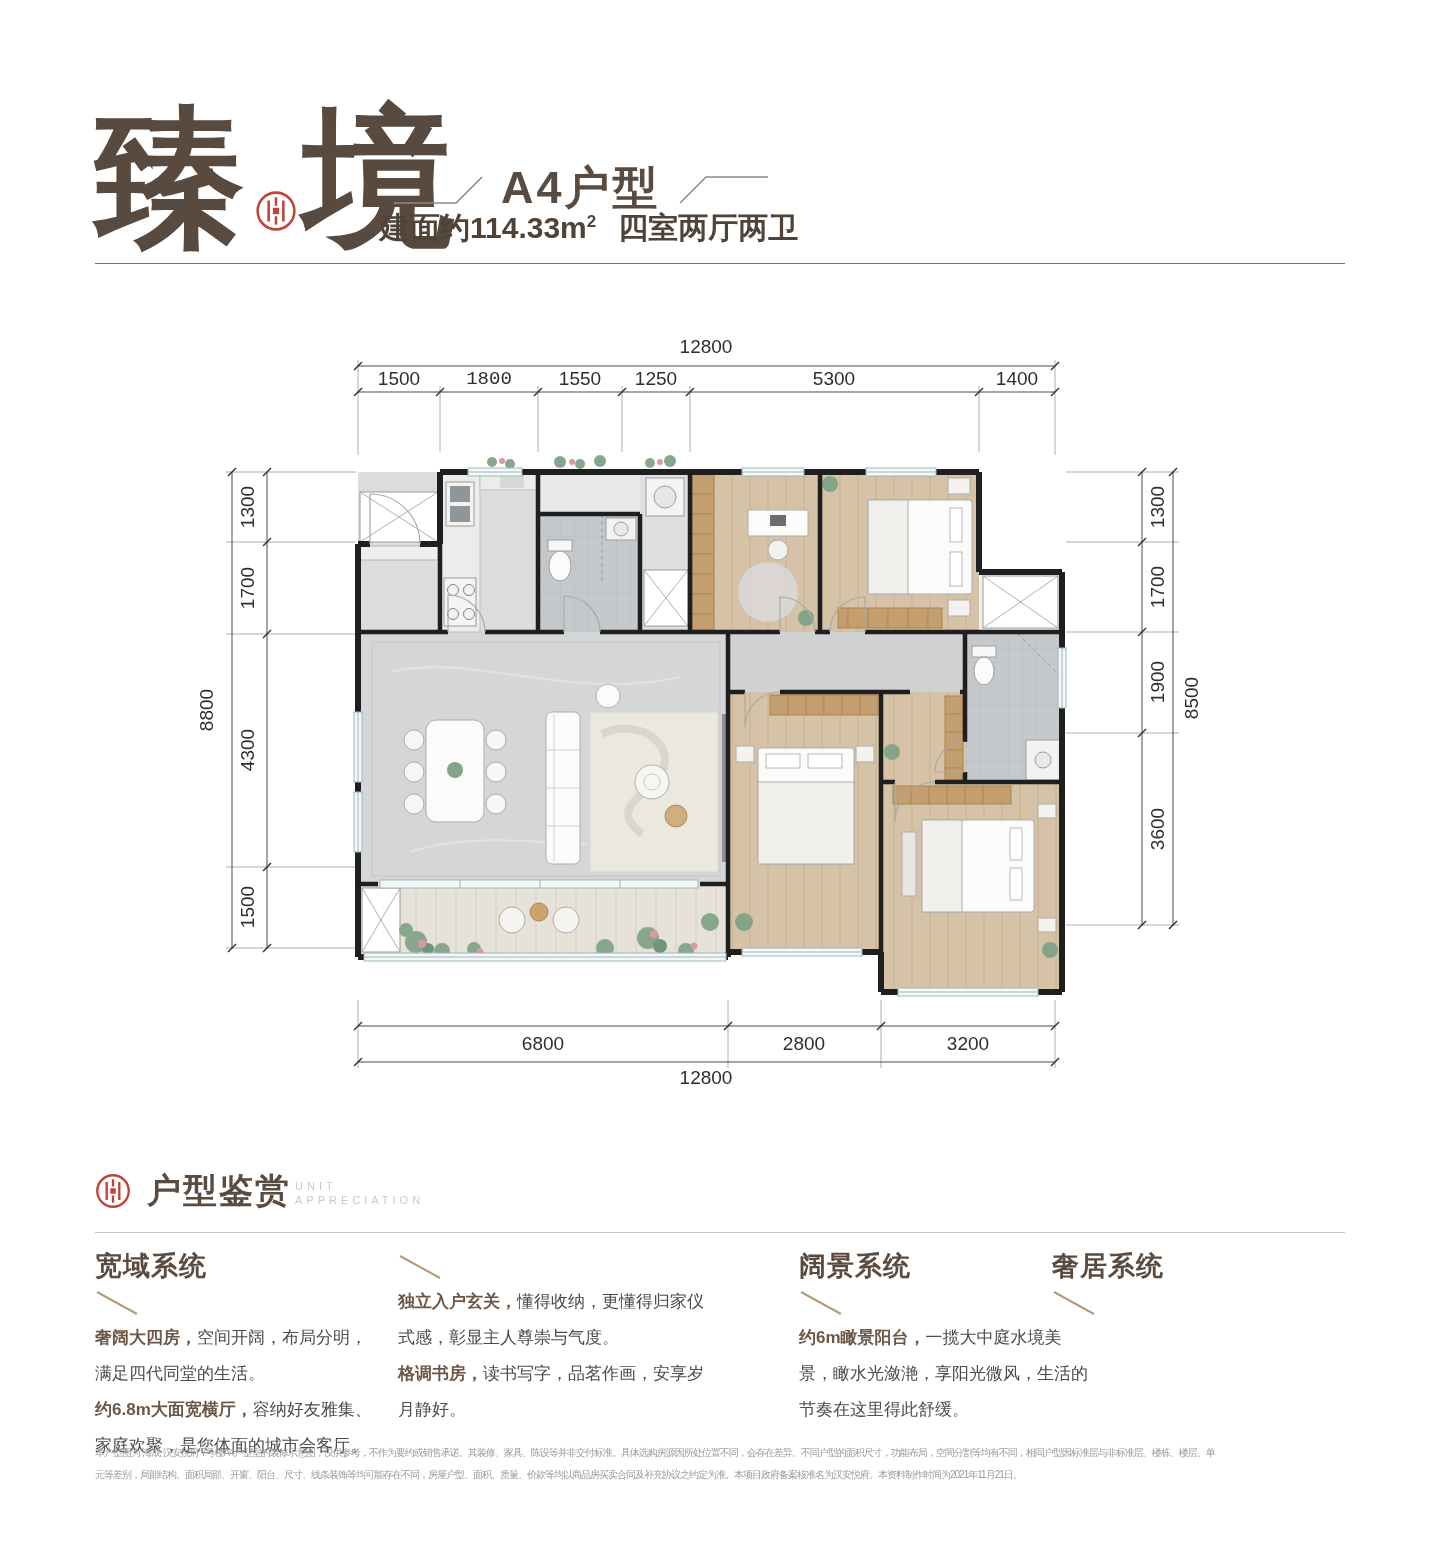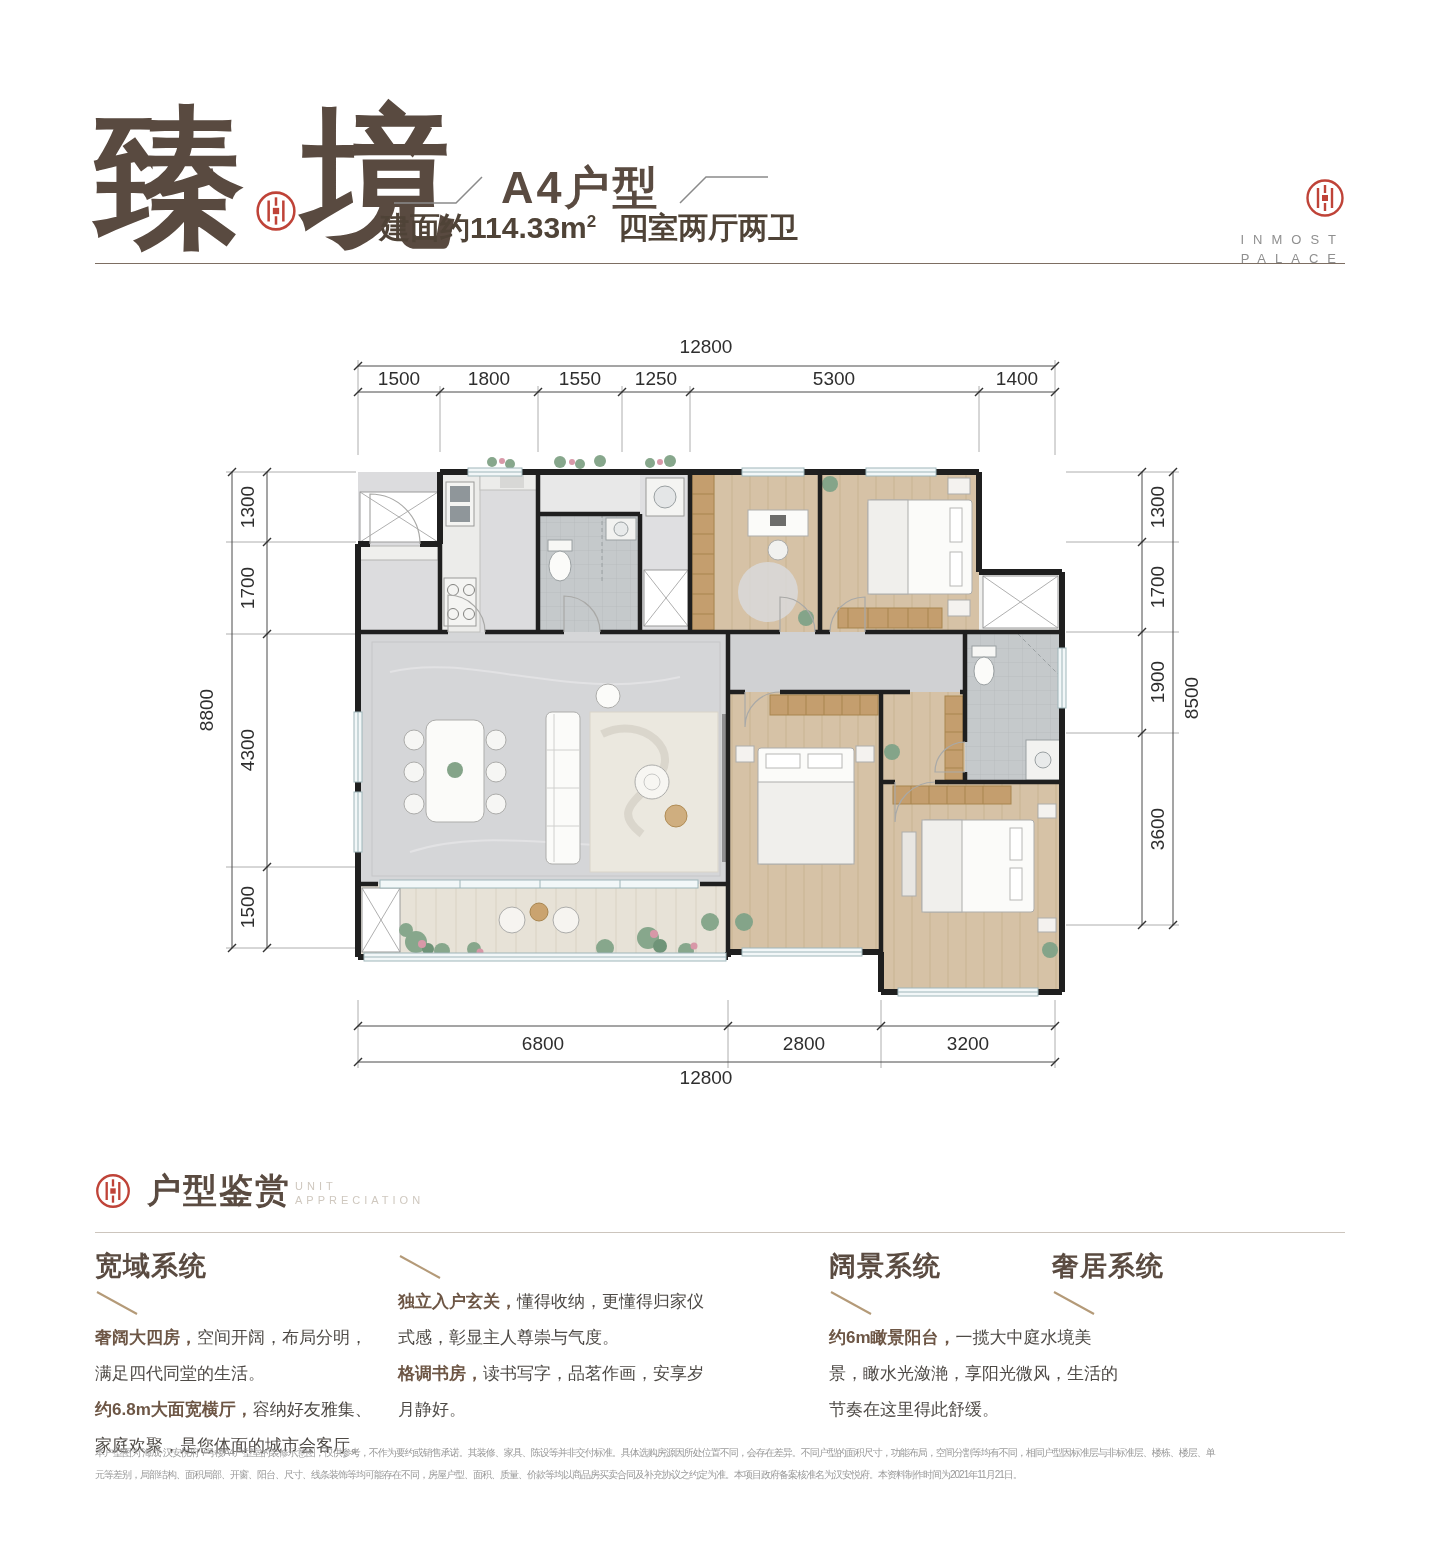--- a/index.html
+++ b/index.html
@@ -67,34 +67,20 @@
     <span class="unit-type">A4户型</span>
     <svg width="95" height="55" viewBox="0 0 95 55">
       <path d="M5,42 L31,16 H93" stroke="#8a8a8a" stroke-width="1.5" fill="none"></path>
     </svg>
   </div>
 
   <div class="area-row">
     <span>建面约114.33m</span><sup>2</sup><span class="area-gap"></span><span>四室两厅两卫</span>
   </div>
 
-  <div class="brand">
-    <svg width="40" height="40" viewBox="0 0 40 40" fill="none">
-      <circle cx="20" cy="20" r="17.5" stroke="#bf4338" stroke-width="2.4"></circle>
-      <line x1="13" y1="10" x2="13" y2="30" stroke="#bf4338" stroke-width="2.4"></line>
-      <line x1="27" y1="10" x2="27" y2="30" stroke="#bf4338" stroke-width="2.4"></line>
-      <line x1="20" y1="7" x2="20" y2="15" stroke="#bf4338" stroke-width="2.4"></line>
-      <line x1="20" y1="25" x2="20" y2="33" stroke="#bf4338" stroke-width="2.4"></line>
-      <rect x="17" y="17" width="6" height="6" fill="#bf4338"></rect>
-    </svg>
-    <div class="brand-lines">
-      <div>INMOST</div>
-      <div>PALACE</div>
-    </div>
-  </div>
 
   <div class="header-rule"></div>
 
   <svg class="abs" style="left:0;top:0;" width="1440" height="1555">
     <g stroke="#9a9a9a" stroke-width="0.8">
       <line x1="358" y1="360" x2="358" y2="455"></line>
         <line x1="1055" y1="360" x2="1055" y2="455"></line>
       <line x1="440" y1="386" x2="440" y2="452"></line>
         <line x1="538" y1="386" x2="538" y2="452"></line>
       <line x1="622" y1="386" x2="622" y2="452"></line>
@@ -153,21 +139,21 @@
       <line x1="1138" y1="636" x2="1146" y2="628"></line>
         <line x1="1138" y1="737" x2="1146" y2="729"></line>
       <line x1="1138" y1="929" x2="1146" y2="921"></line>
       <line x1="1169" y1="476" x2="1177" y2="468"></line>
         <line x1="1169" y1="929" x2="1177" y2="921"></line>
     </g>
   </svg>
 
   <span class="dim" style="left:706px;top:347px;">12800</span>
   <span class="dim" style="left:399px;top:379px;">1500</span>
-  <span class="dim" style="left:489px;top:379px;">1800</span>
+  <span class="dim" style="left:489px;top:379px;font-family:Liberation Mono, monospace;">1800</span>
   <span class="dim" style="left:580px;top:379px;">1550</span>
   <span class="dim" style="left:656px;top:379px;">1250</span>
   <span class="dim" style="left:834px;top:379px;">5300</span>
   <span class="dim" style="left:1017px;top:379px;">1400</span>
   <span class="dim" style="left:543px;top:1044px;">6800</span>
   <span class="dim" style="left:804px;top:1044px;">2800</span>
   <span class="dim" style="left:968px;top:1044px;">3200</span>
   <span class="dim" style="left:706px;top:1078px;">12800</span>
   <span class="dimv" style="left:207px;top:710px;">8800</span>
   <span class="dimv" style="left:248px;top:507px;">1300</span>
@@ -490,21 +476,21 @@
   </div>
 
   <div class="col" style="left:398px;width:315px;">
     <svg class="col-slash" viewBox="0 0 46 26">
         <line x1="2" y1="2" x2="42" y2="24" stroke="#b49a78" stroke-width="2"></line>
       </svg>
     <p><span class="lead">独立入户玄关，</span><span>懂得收纳，更懂得归家仪式感，彰显主人尊崇与气度。</span></p>
     <p><span class="lead">格调书房，</span><span>读书写字，品茗作画，安享岁月静好。</span></p>
   </div>
 
-  <div class="col" style="left:829px;width:290px;">
+  <div class="col" style="left:799px;width:290px;">
     <div class="col-h">阔景系统</div>
     <svg class="col-slash" viewBox="0 0 46 26">
         <line x1="2" y1="2" x2="42" y2="24" stroke="#b49a78" stroke-width="2"></line>
       </svg>
     <p><span class="lead">约6m瞰景阳台，</span><span>一揽大中庭水境美景，瞰水光潋滟，享阳光微风，生活的节奏在这里得此舒缓。</span></p>
   </div>
 
   <div class="col" style="left:1052px;width:250px;">
     <div class="col-h">奢居系统</div>
     <svg class="col-slash" viewBox="0 0 46 26">

